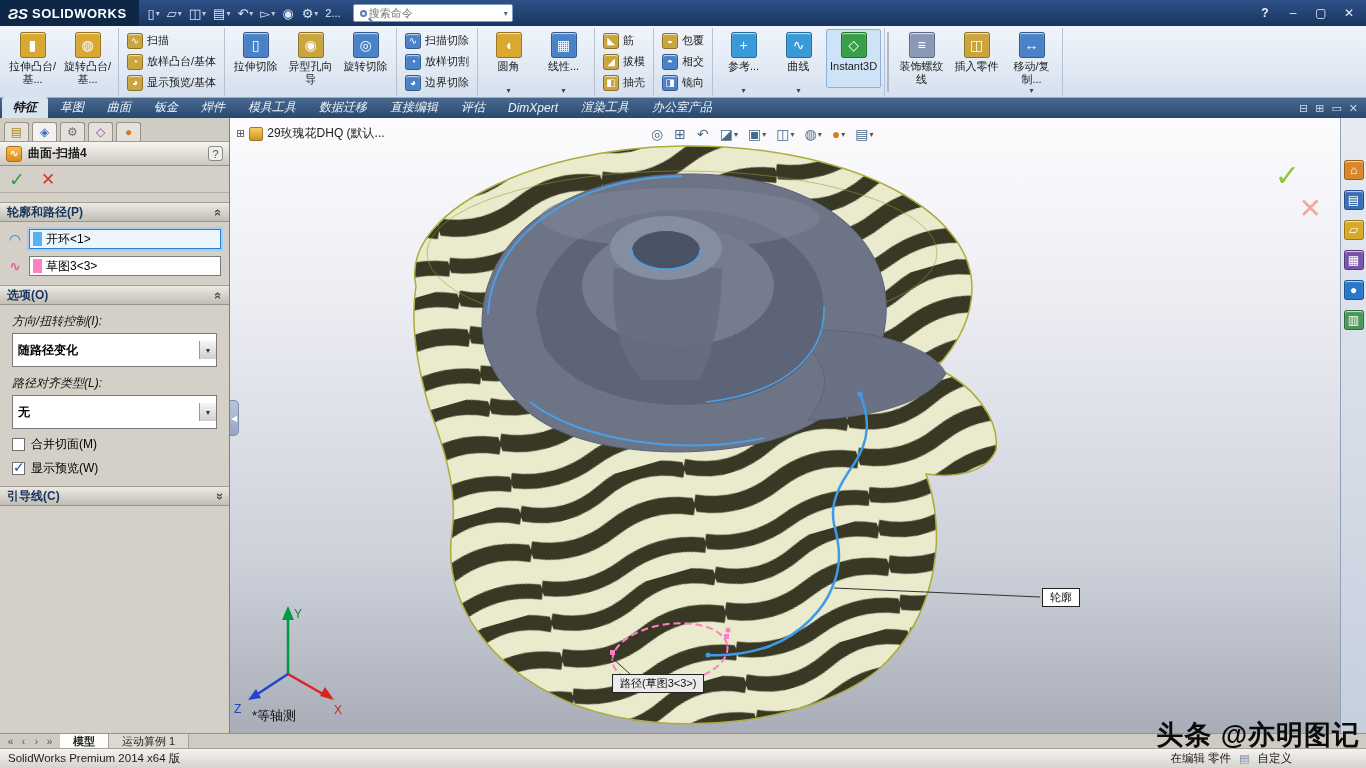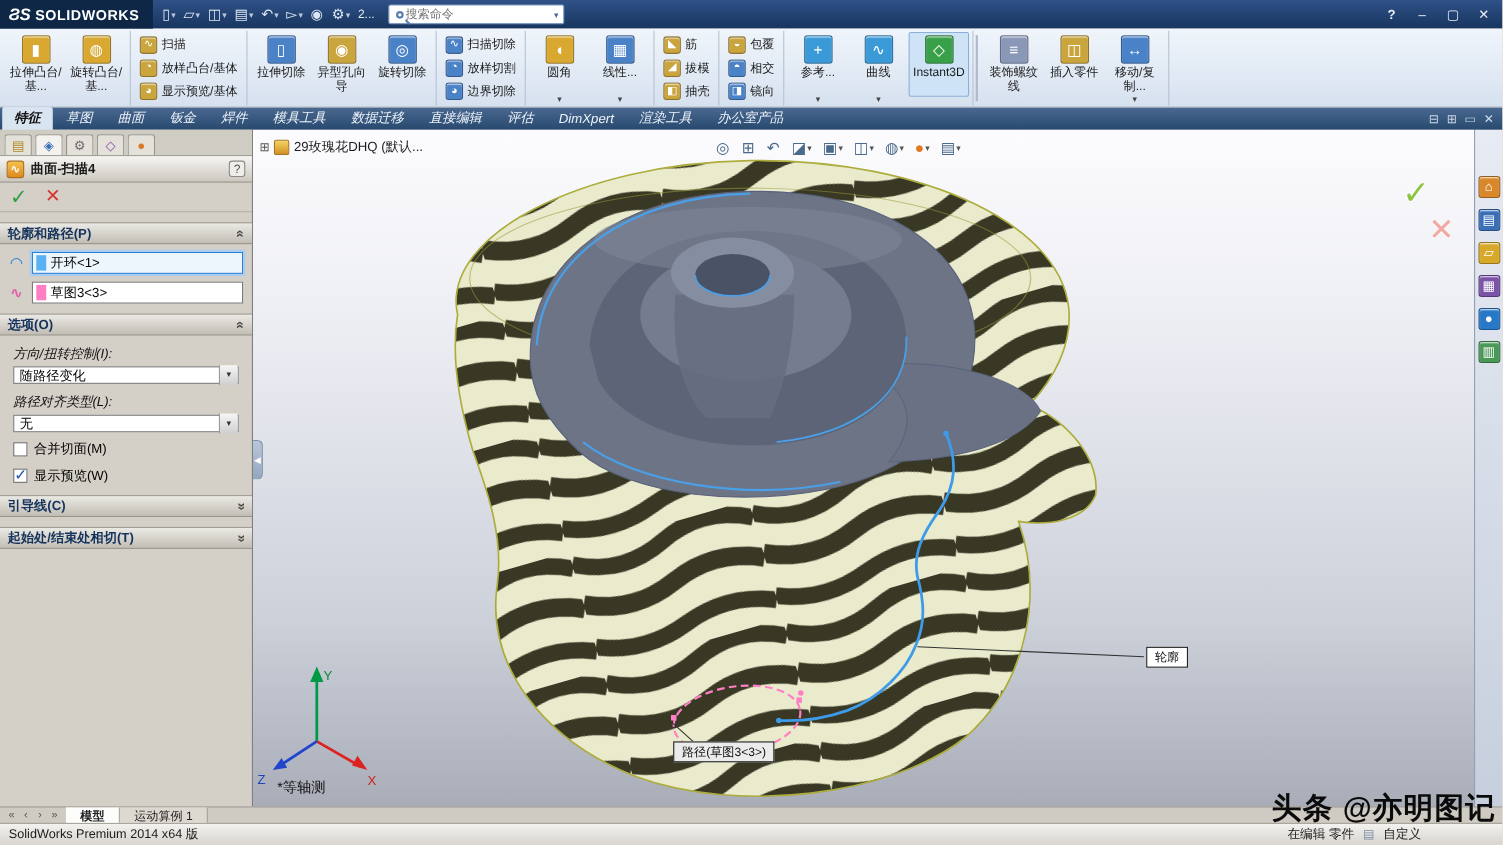--- a/index.html
+++ b/index.html
@@ -69,21 +69,21 @@
   .chev.up { transform:rotate(90deg); }
   .chev.down { transform:rotate(-90deg); }
   .pm-row { display:flex; align-items:center; gap:5px; margin:7px 8px 7px 6px; }
   .fld-icon { width:18px; height:18px; display:flex; align-items:center; justify-content:center; font-size:14px; font-weight:bold; }
   .fld-icon.blue { color:#2f86d6; } .fld-icon.pink { color:#e05fa8; }
   .fld { flex:1; height:20px; background:#fff; border:1px solid #7a7a78; display:flex; align-items:center; gap:4px; padding:0 3px; }
   .fld.sel { border:1px solid #2a7fd4; outline:2px solid #a8cdf0; background:#eef6fd; }
   .chip { width:9px; height:14px; flex:0 0 9px; }
   .chip-blue { background:#57b1f2; } .chip-pink { background:#ff7fc4; }
   .pm-label { margin:8px 12px 3px 12px; color:#111;font-style:italic; }
-  .dropdown { margin:0 12px 7px 12px; height:16px; background:#fff; border:1px solid #7a7a78; display:flex; align-items:center; padding-left:5px; }
+  .dropdown { margin:0 12px 7px 12px; height:34px; background:#fff; border:1px solid #7a7a78; display:flex; align-items:center; padding-left:5px;font-weight:bold; }
   .dbtn { margin-left:auto; width:17px; height:18px; background:linear-gradient(#f6f6f6,#cfcfcf); border-left:1px solid #9a9a9a; display:flex; align-items:center; justify-content:center; font-size:7px; color:#333; }
   .chk { display:flex; align-items:center; gap:6px; margin:7px 12px; cursor:default; }
   .chkbox { width:13px; height:13px; background:#fff; border:1px solid #6f6f6f; position:relative; flex:0 0 13px; }
   .chkbox.checked::after { content:"✓"; position:absolute; top:-4px; left:0; color:#1d55a8; font-size:14px; font-weight:bold; }
 
   
   .vsplit { position:absolute; left:230px; top:282px; width:9px; height:36px; background:linear-gradient(#b9c6d9,#94a6c0); border:1px solid #7890ad; border-left:none; border-radius:0 5px 5px 0; display:flex; align-items:center; justify-content:center; color:#fff; font-size:8px; z-index:6; }
 
   
   .viewport { position:relative; flex:1; background:linear-gradient(180deg,#fcfcfe 0%,#ecedf3 30%,#cdd1da 72%,#a9adb8 100%); overflow:hidden; }
@@ -416,24 +416,20 @@
       </div>
       <div class="chk">
         <span class="chkbox checked"></span>
         <span>显示预览(W)</span>
       </div>
 
       <div class="pm-section-h">
         <span>引导线(C)</span>
         <span class="chev down">«</span>
       </div>
-      <div class="pm-section-h">
-        <span>起始处/结束处相切(T)</span>
-        <span class="chev down">«</span>
-      </div>
     </div>
 
     <div class="vsplit">◀</div>
 
     <div class="viewport">
 
       <svg class="vsvg" width="1110" height="615" viewBox="0 0 1110 615" xmlns="http://www.w3.org/2000/svg">
         <defs>
           <pattern id="zebra" patternUnits="userSpaceOnUse" width="170" height="112" patternTransform="rotate(-16)">
             <rect width="170" height="112" fill="#f3f3e6"></rect>

